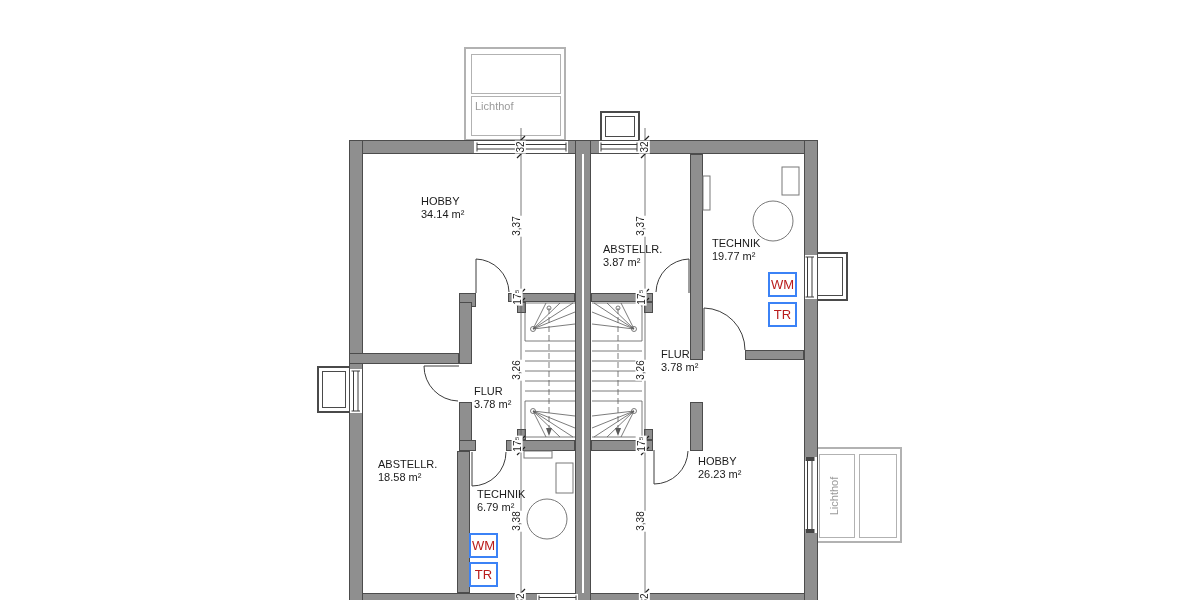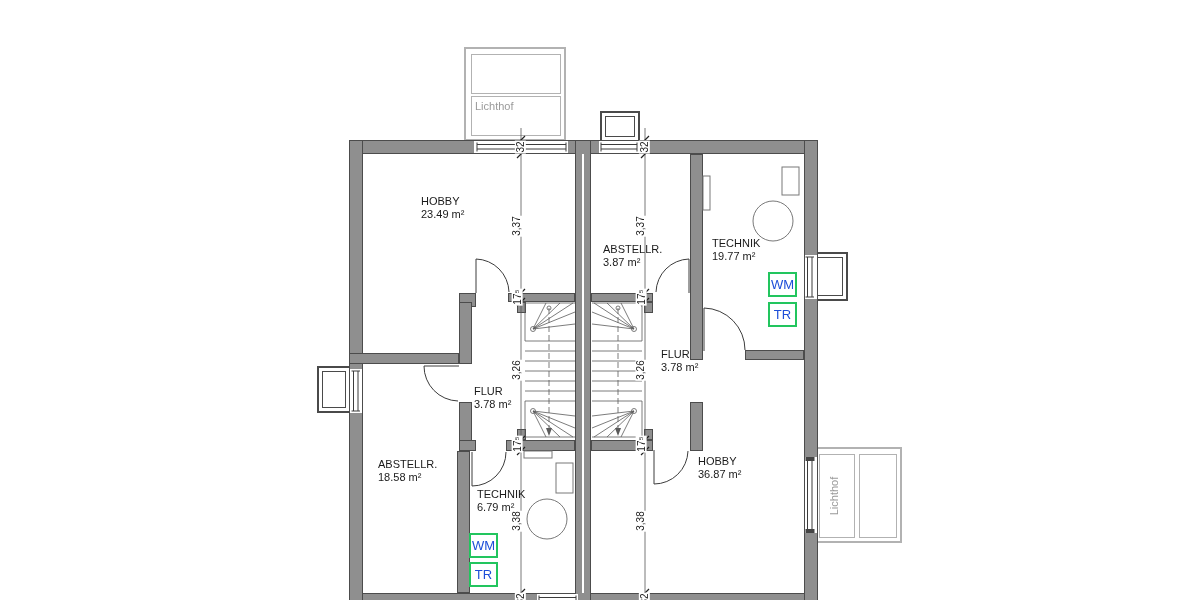--- a/index.html
+++ b/index.html
@@ -8,22 +8,22 @@
   .wall{position:absolute;background:#8f8f8f;border:1px solid #4c4c4c;box-sizing:border-box;z-index:2;}
   .seam{position:absolute;background:#ffffff;z-index:3;}
   .win{position:absolute;background:#ffffff;z-index:3;}
   .lightbox{position:absolute;border:2px solid #b2b2b2;box-sizing:border-box;z-index:1;background:#fff;}
   .lightbox .cell{position:absolute;border:1px solid #b2b2b2;box-sizing:border-box;}
   .darkbox{position:absolute;border:2px solid #4a4a4a;box-sizing:border-box;z-index:1;background:#fff;}
   .darkbox .inner{position:absolute;border:1px solid #4a4a4a;box-sizing:border-box;}
   svg.overlay{position:absolute;left:0;top:0;z-index:4;pointer-events:none;}
   .room-label{position:absolute;z-index:5;font-size:11px;line-height:13px;color:#1a1a1a;white-space:nowrap;}
   .room-label .area{color:#1a1a1a;}
-  .appl{position:absolute;z-index:5;border:2px solid #22c55e;box-sizing:border-box;background:#fff;
-        color:#1d4ed8;font-size:13px;display:flex;align-items:center;justify-content:center;}
+  .appl{position:absolute;z-index:5;border:2px solid #3b82f6;box-sizing:border-box;background:#fff;
+        color:#b91c1c;font-size:13px;display:flex;align-items:center;justify-content:center;}
   .dim{position:absolute;z-index:6;font-size:10px;color:#222;background:#fff;padding:0 1px;
        transform:translate(-55%,-50%) rotate(-90deg);white-space:nowrap;}
   .lichthof-label{position:absolute;z-index:5;font-size:11px;color:#9a9a9a;white-space:nowrap;}
   .rot{transform:translate(-50%,-50%) rotate(-90deg);}
 </style>
 </head>
 <body>
 
 <div id="plan">
 
@@ -163,21 +163,21 @@
   <span class="dim" style="left:645px;top:107px;">32</span>
   <span class="dim" style="left:642px;top:186px;">3,37</span>
   <span class="dim" style="left:642px;top:257px;">17⁵</span>
   <span class="dim" style="left:642px;top:330px;">3,26</span>
   <span class="dim" style="left:642px;top:404px;">17⁵</span>
   <span class="dim" style="left:642px;top:481px;">3,38</span>
   <span class="dim" style="left:645px;top:559px;">32</span>
 
   <div class="room-label" style="left:421px;top:155px;">
     <div>HOBBY</div>
-    <div class="area">23.49 m²</div>
+    <div class="area">34.14 m²</div>
   </div>
   <div class="room-label" style="left:378px;top:418px;">
     <div>ABSTELLR.</div>
     <div class="area">18.58 m²</div>
   </div>
   <div class="room-label" style="left:474px;top:345px;">
     <div>FLUR</div>
     <div class="area">3.78 m²</div>
   </div>
   <div class="room-label" style="left:477px;top:448px;">
@@ -192,21 +192,21 @@
   <div class="room-label" style="left:712px;top:197px;">
     <div>TECHNIK</div>
     <div class="area">19.77 m²</div>
   </div>
   <div class="room-label" style="left:661px;top:308px;">
     <div>FLUR</div>
     <div class="area">3.78 m²</div>
   </div>
   <div class="room-label" style="left:698px;top:415px;">
     <div>HOBBY</div>
-    <div class="area">36.87 m²</div>
+    <div class="area">26.23 m²</div>
   </div>
 
   <div class="appl" style="left:469px;top:493px;width:29px;height:25px;">WM</div>
   <div class="appl" style="left:469px;top:522px;width:29px;height:25px;">TR</div>
   <div class="appl" style="left:768px;top:232px;width:29px;height:25px;">WM</div>
   <div class="appl" style="left:768px;top:262px;width:29px;height:25px;">TR</div>
 
 </div>
 
 </body></html>

